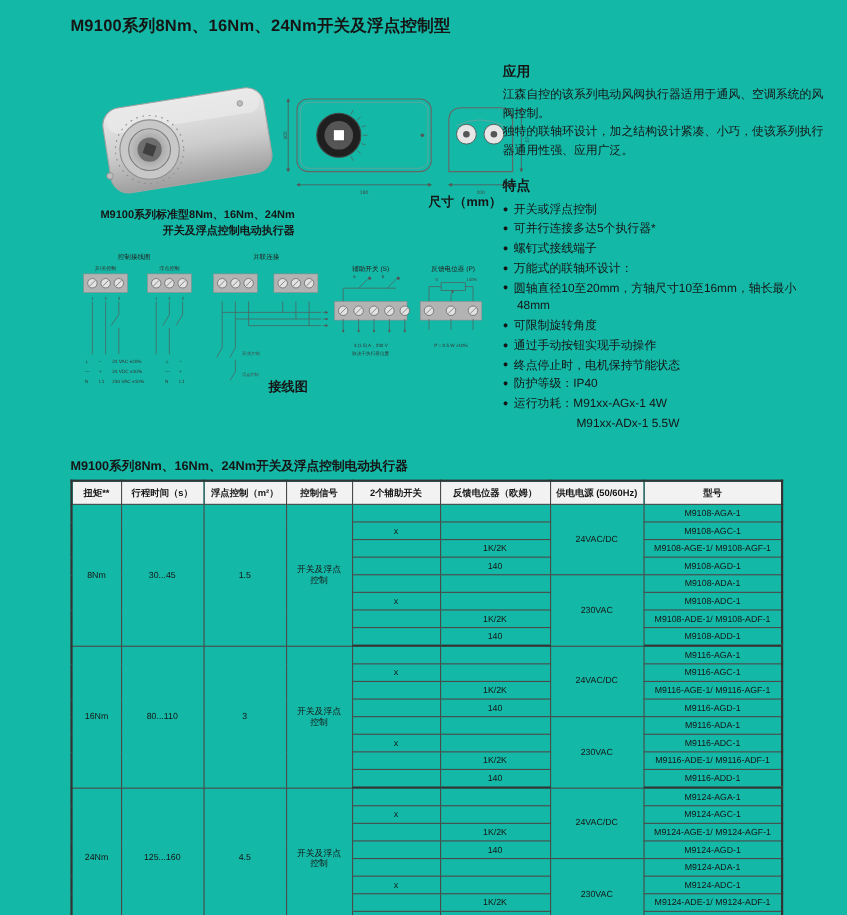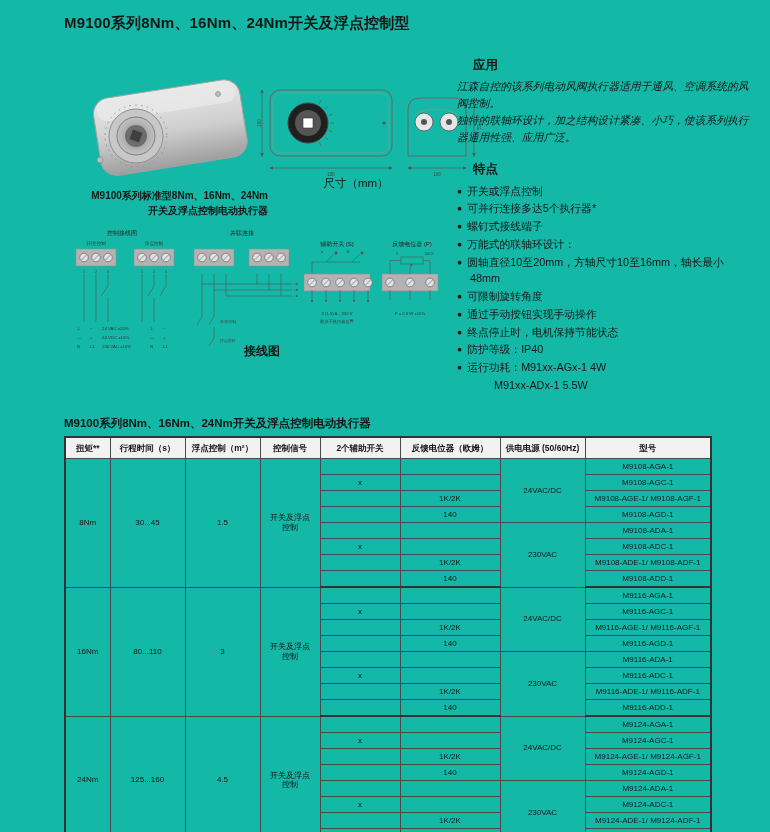--- a/index.html
+++ b/index.html
@@ -7,32 +7,32 @@
         font-family:"Liberation Sans","DejaVu Sans",sans-serif;color:#151515;}
   .page-title{position:absolute;left:64px;top:14px;font-size:15px;font-weight:bold;letter-spacing:.2px;}
 
   
   .photo-wrap{position:absolute;left:66px;top:56px;}
   .photo-caption{position:absolute;left:58px;top:188px;width:210px;text-align:right;
                  font-weight:bold;font-size:10px;line-height:1.5;}
 
   
   .dims-wrap{position:absolute;left:256px;top:84px;}
-  .dims-caption{position:absolute;left:256px;top:176px;width:200px;text-align:center;
-                font-weight:normal;font-size:11.5px;}
+  .dims-caption{position:absolute;left:256px;top:176px;width:200px;text-align:right;
+                font-weight:bold;font-size:11.5px;}
 
   
   .rightcol{position:absolute;left:457px;top:56px;width:292px;font-size:10.8px;line-height:1.55;}
-  .rightcol h3{font-size:12.5px;margin:0 0 3px 16px;}
-  .rightcol p{margin:0;font-style:italic;}
+  .rightcol h3{font-size:12.5px;margin:0 0 3px 0;}
+  .rightcol p{margin:0;}
   .features-block{margin-top:15px;}
   ul.features-list{list-style:none;margin:3px 0 0 0;padding:0;}
   ul.features-list li{padding-left:13px;text-indent:-13px;margin-bottom:1px;}
   ul.features-list li::before{content:"●";font-size:8.5px;margin-right:5px;position:relative;top:-1px;}
-  .feature-cont{margin-left:37px;}
+  .feature-cont{margin-left:67px;}
 
   
   .wiring-wrap{position:absolute;left:64px;top:226px;}
   .wiring-caption{position:absolute;left:244px;top:343px;font-weight:bold;font-size:12px;}
 
   
   .table-title{position:absolute;left:64px;top:416px;font-weight:bold;font-size:11.5px;}
   table.spec{position:absolute;left:64px;top:436px;width:646px;border-collapse:collapse;
              table-layout:fixed;font-size:8px;border:2px solid #333;}
   table.spec th,table.spec td{border:1px solid #4a4a4a;text-align:center;vertical-align:middle;

